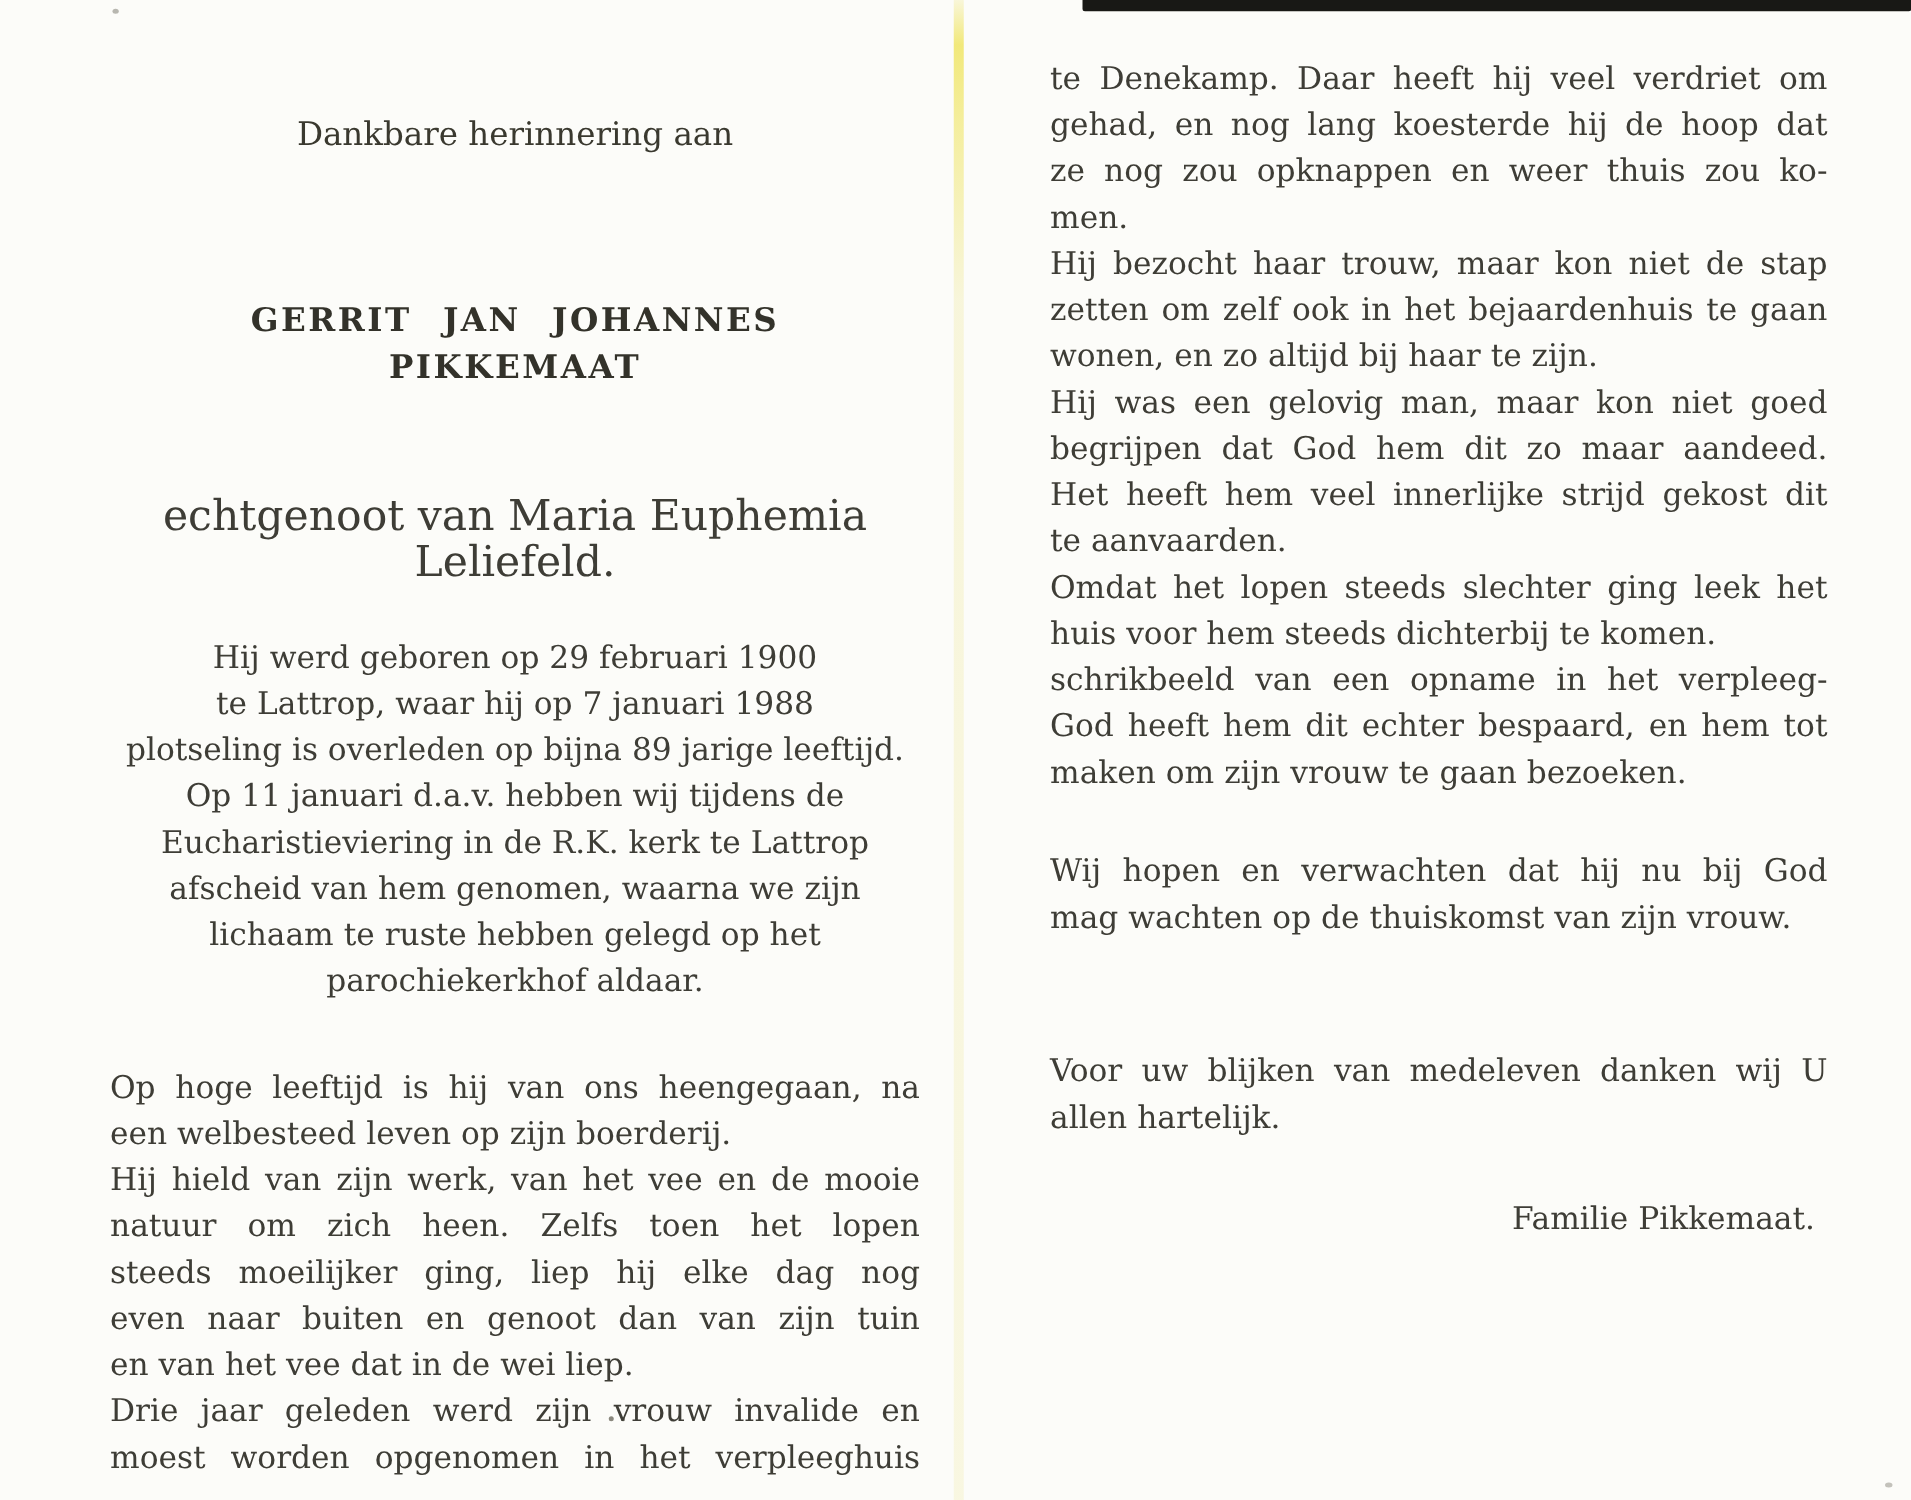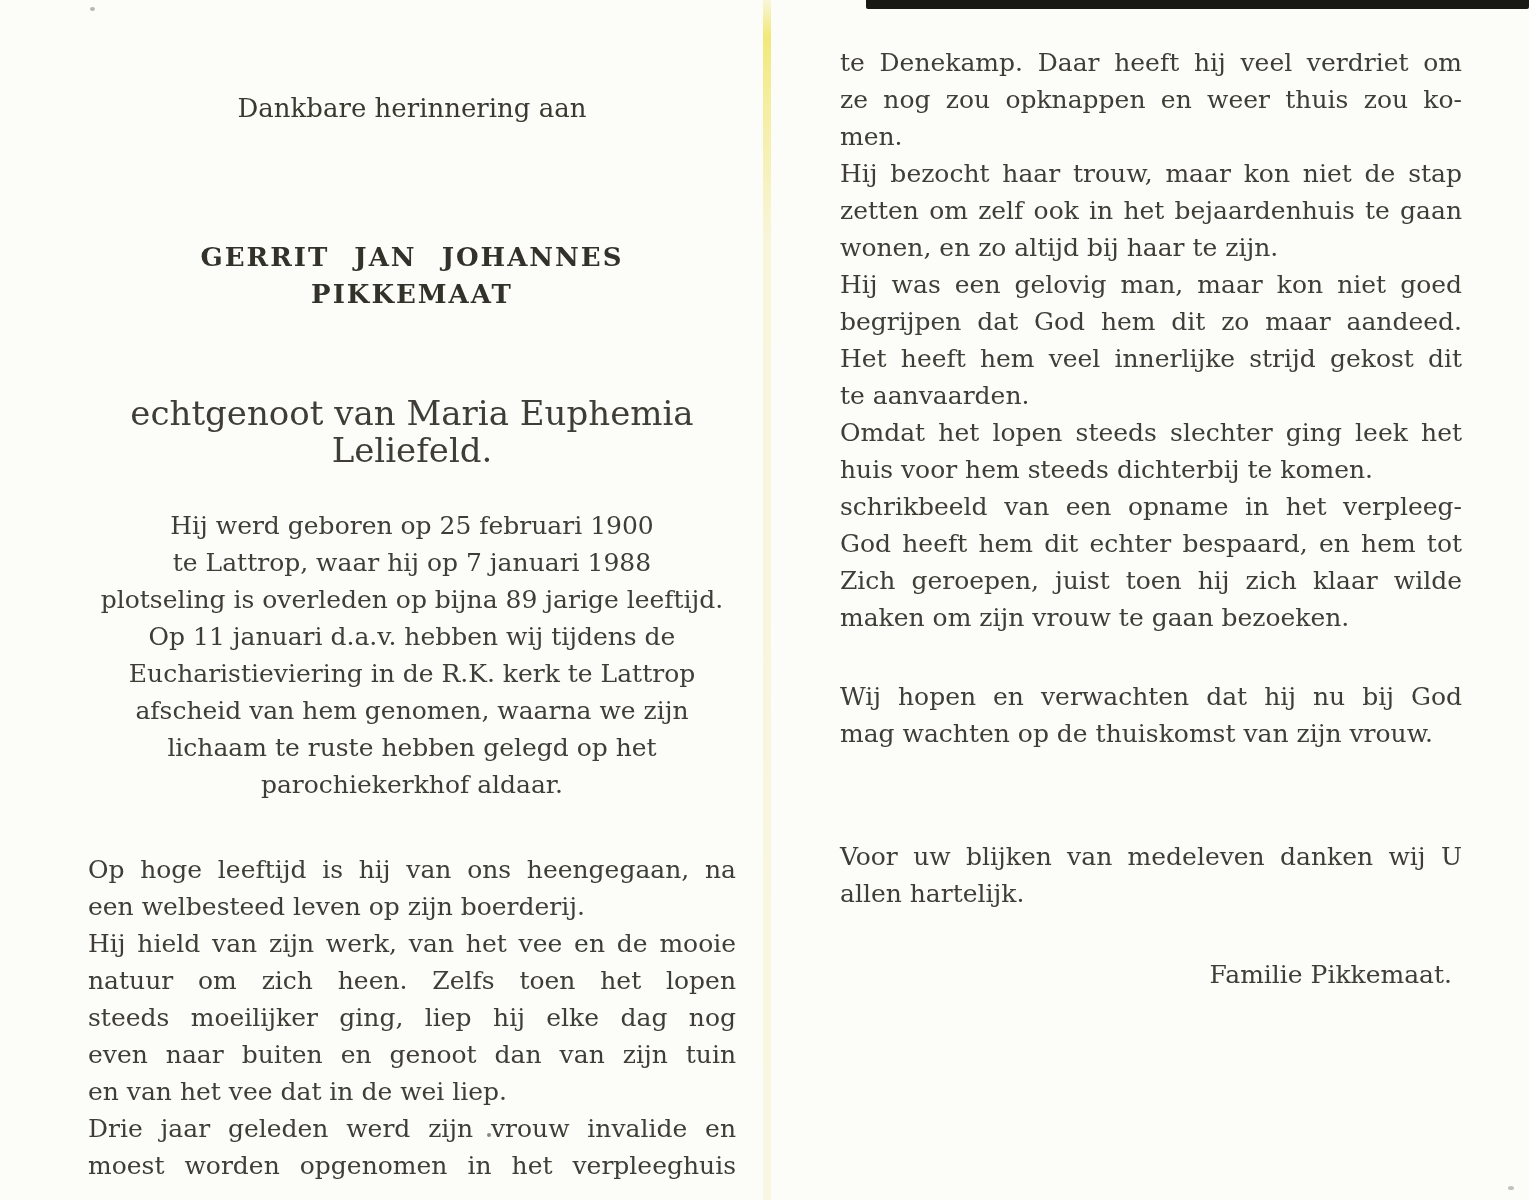--- a/index.html
+++ b/index.html
@@ -69,21 +69,21 @@
   <div class="speck speck-a"></div>
   <div class="speck speck-b"></div>
   <div class="speck speck-c"></div>
   <div class="speck speck-d"></div>
 
   <div class="page page-left">
     <div class="header-line">Dankbare herinnering aan</div>
     <div class="name-line">GERRIT JAN JOHANNES PIKKEMAAT</div>
     <div class="spouse-line">echtgenoot van Maria Euphemia Leliefeld.</div>
     <div class="center-block">
-        <div class="cline">Hij werd geboren op 25 februari 1900</div>
+        <div class="cline">Hij werd geboren op 29 februari 1900</div>
         <div class="cline">te Lattrop, waar hij op 7 januari 1988</div>
         <div class="cline">plotseling is overleden op bijna 89 jarige leeftijd.</div>
         <div class="cline">Op 11 januari d.a.v. hebben wij tijdens de</div>
         <div class="cline">Eucharistieviering in de R.K. kerk te Lattrop</div>
         <div class="cline">afscheid van hem genomen, waarna we zijn</div>
         <div class="cline">lichaam te ruste hebben gelegd op het</div>
         <div class="cline">parochiekerkhof aldaar.</div>
       </div>
     <div class="body-block">
         <div class="para">
@@ -101,20 +101,21 @@
           <div class="tline">Drie jaar geleden werd zijn vrouw invalide en</div>
           <div class="tline">moest worden opgenomen in het verpleeghuis</div>
         </div>
       </div>
   </div>
 
   <div class="page page-right">
     <div class="body-block-r">
         <div class="para">
           <div class="tline">te Denekamp. Daar heeft hij veel verdriet om</div>
+          <div class="tline">gehad, en nog lang koesterde hij de hoop dat</div>
           <div class="tline">ze nog zou opknappen en weer thuis zou ko-</div>
           <div class="tline tline-end">men.</div>
         </div>
         <div class="para">
           <div class="tline">Hij bezocht haar trouw, maar kon niet de stap</div>
           <div class="tline">zetten om zelf ook in het bejaardenhuis te gaan</div>
           <div class="tline tline-end">wonen, en zo altijd bij haar te zijn.</div>
         </div>
         <div class="para">
           <div class="tline">Hij was een gelovig man, maar kon niet goed</div>
@@ -122,21 +123,20 @@
           <div class="tline">Het heeft hem veel innerlijke strijd gekost dit</div>
           <div class="tline tline-end">te aanvaarden.</div>
         </div>
         <div class="para">
           <div class="tline">Omdat het lopen steeds slechter ging leek het</div>
           <div class="tline tline-end">huis voor hem steeds dichterbij te komen.</div>
           <div class="tline">schrikbeeld van een opname in het verpleeg-</div>
         </div>
         <div class="para">
           <div class="tline">God heeft hem dit echter bespaard, en hem tot</div>
-          <div class="tline">Zich geroepen, juist toen hij zich klaar wilde</div>
           <div class="tline tline-end">maken om zijn vrouw te gaan bezoeken.</div>
         </div>
       </div>
     <div class="closing-block">
         <div class="para">
           <div class="tline">Wij hopen en verwachten dat hij nu bij God</div>
           <div class="tline tline-end">mag wachten op de thuiskomst van zijn vrouw.</div>
         </div>
       </div>
     <div class="thanks-block">

